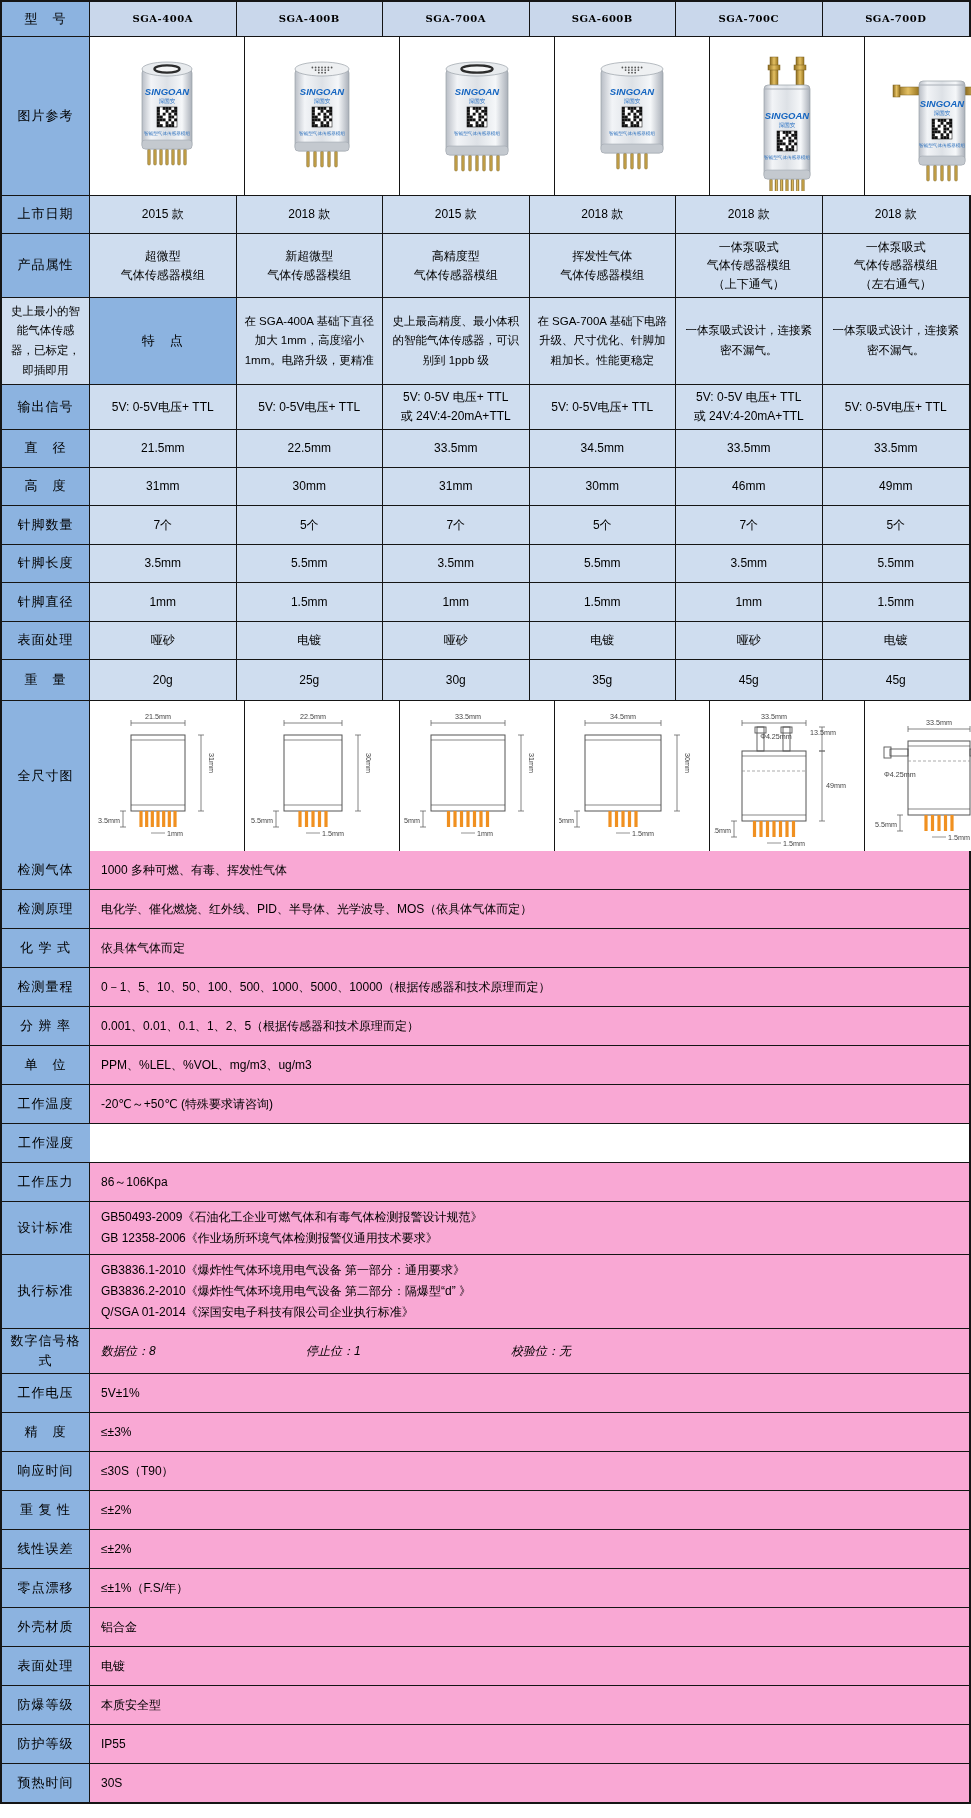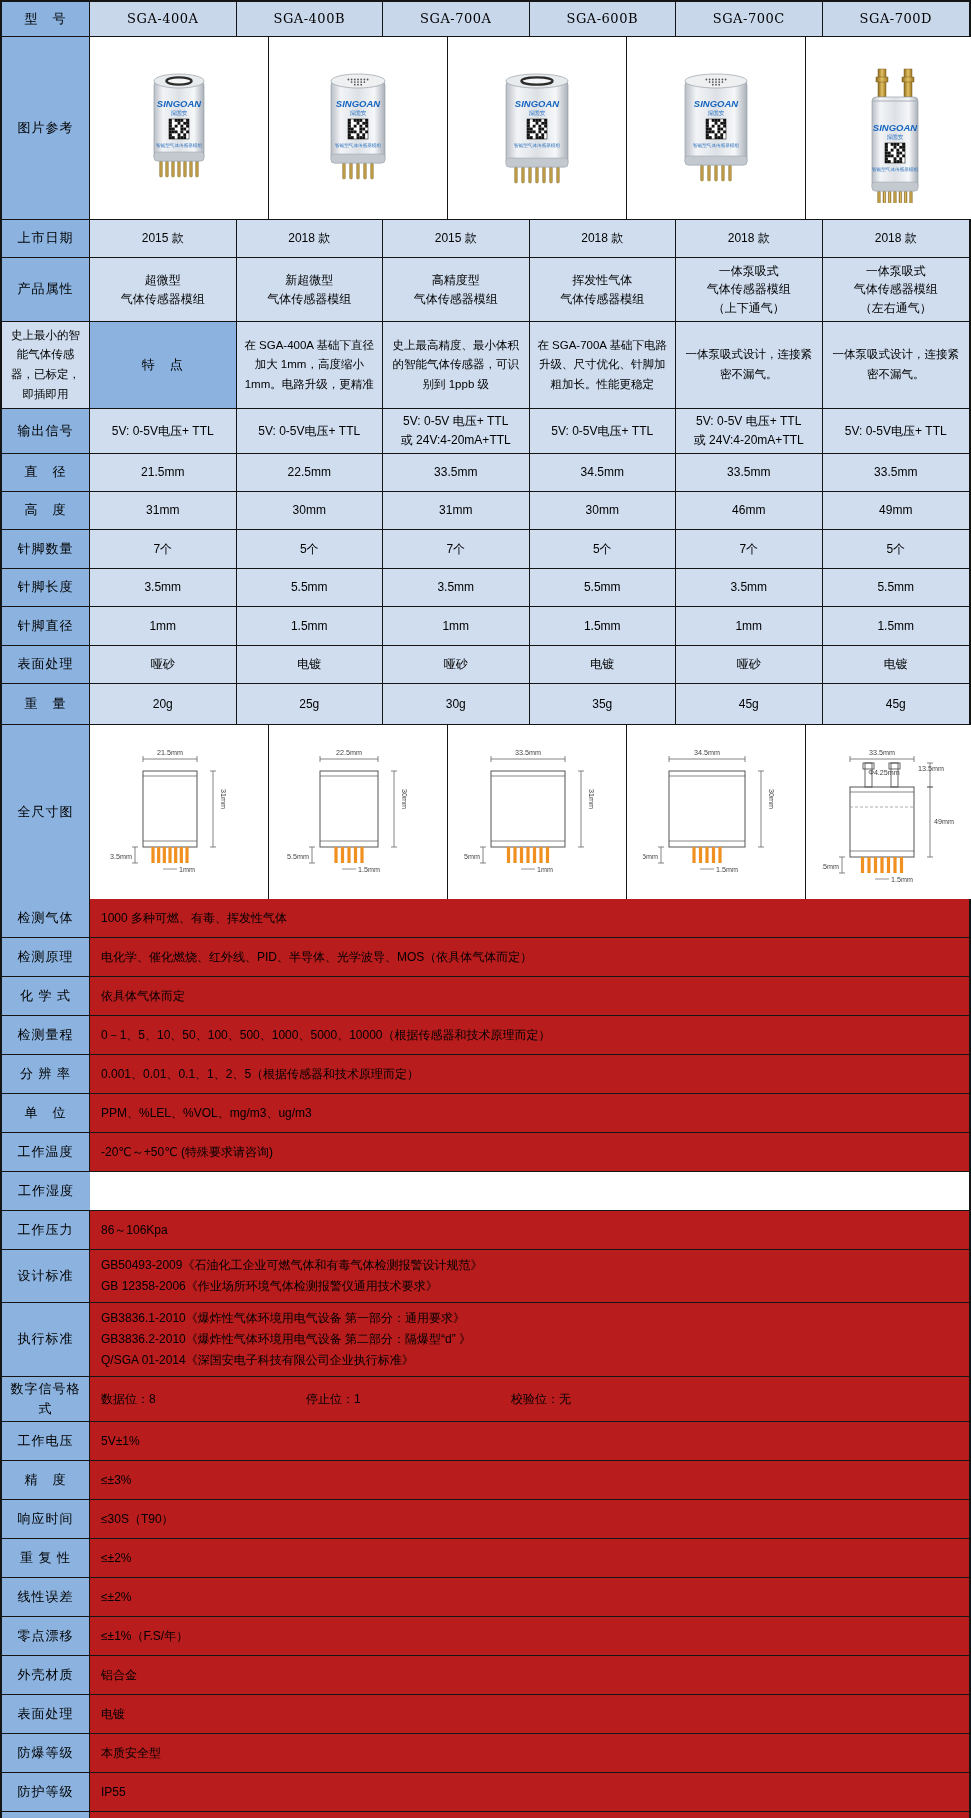--- a/index.html
+++ b/index.html
@@ -5,27 +5,27 @@
   html,body{margin:0;padding:0;background:#fff;}
   .page{width:971px;box-sizing:border-box;border:2px solid #151515;
         font-family:"Liberation Sans","DejaVu Sans",sans-serif;color:#000;background:#fff;}
   .crow{display:grid;grid-template-columns:88px repeat(6,1fr);border-bottom:1px solid #151515;}
   .drow{display:grid;grid-template-columns:88px 1fr;border-bottom:1px solid #151515;}
   .crow:last-child,.drow:last-child{border-bottom:none;}
   .cell{border-right:1px solid #151515;display:flex;flex-direction:column;align-items:center;
         justify-content:center;text-align:center;font-size:12px;line-height:1.55;padding:2px 3px;box-sizing:border-box;}
   .cell:last-child{border-right:none;}
   .lab{background:#8cb3e0;font-weight:normal;font-size:13px;letter-spacing:1px;}
-  .modelhdr{background:#c9d7eb;font-weight:normal;font-size:13px;
+  .modelhdr{background:#c9d7eb;font-weight:bold;font-size:10px;
             font-family:"DejaVu Serif","Liberation Serif",serif;letter-spacing:.5px;}
   .val{background:#cfddef;}
-  .imgcell,.dimcell{background:#fff;padding:16px;}
-  .dval{background:#b91c1c;align-items:flex-start;justify-content:center;text-align:left;
+  .imgcell,.dimcell{background:#fff;padding:4px;}
+  .dval{background:#f9a8d4;align-items:flex-start;justify-content:center;text-align:left;
         padding:4px 4px 4px 11px;font-size:12px;line-height:1.75;}
-  .dval .seg{display:inline-block;min-width:205px;}
+  .dval .seg{display:inline-block;min-width:205px;font-style:italic;}
   .feat{font-size:11.5px;line-height:1.7;padding:3px 5px;}
   svg text{font-family:"Liberation Sans","DejaVu Sans",sans-serif;}
 </style>
 </head>
 <body>
 
 <svg width="0" height="0" style="position:absolute">
   <defs>
     <linearGradient id="met" x1="0" y1="0" x2="1" y2="0">
       <stop offset="0" stop-color="#b9bec6"></stop>

